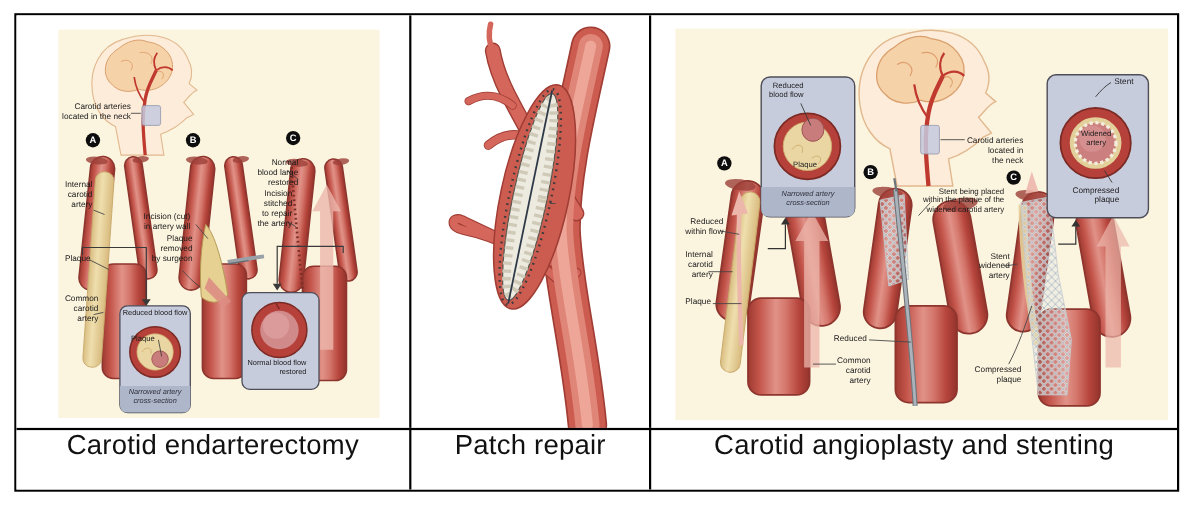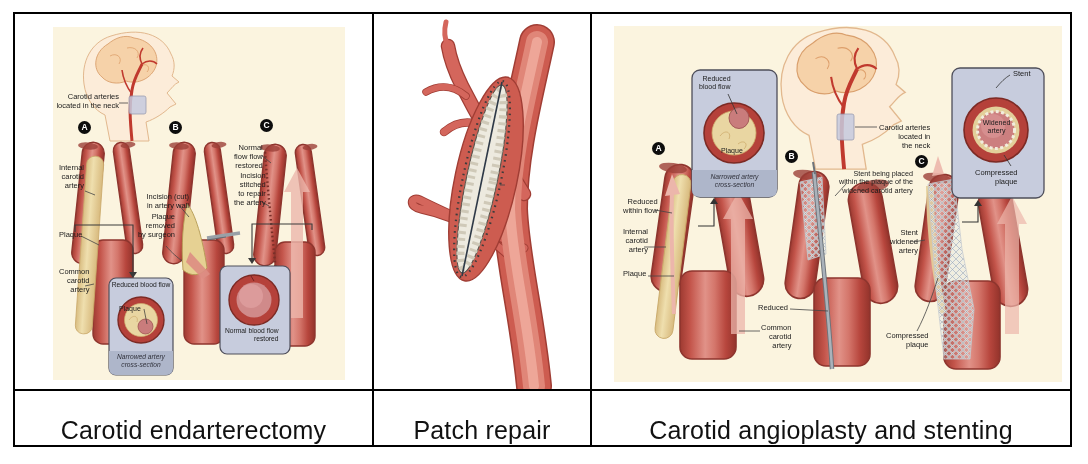--- a/index.html
+++ b/index.html
@@ -1,21 +1,21 @@
 <!DOCTYPE html>
 <html><head>
 <meta charset="utf-8">
 <style>
   html,body{margin:0;padding:0;background:#fff;}
   body{width:1088px;height:464px;position:relative;font-family:"Liberation Sans",sans-serif;}
   .tbl{position:absolute;left:13px;top:12px;width:1059px;height:435px;border:2px solid #000;
        display:grid;grid-template-columns:357px 218px 1fr;grid-template-rows:375px 1fr;box-sizing:border-box;}
   .cell{position:relative;overflow:hidden;box-sizing:border-box;background:#fff;}
   .c2,.c3{border-left:2px solid #000;}
-  .caprow{border-top:2px solid #000;display:flex;align-items:flex-end;justify-content:center;}
+  .caprow{border-top:2px solid #000;display:flex;align-items:flex-start;justify-content:center;}
   .caption{font-size:25px;color:#111;letter-spacing:.2px;}
   .panel{position:absolute;inset:0;}
   .panel svg{position:absolute;left:0;top:0;}
   .lbl{position:absolute;font-size:7.5px;line-height:1.18;color:#1b1b1b;white-space:pre-line;text-align:right;}
   .lbl.right{text-align:right;}
   .lbl.center{text-align:center;}
   .lbl.italic{font-style:italic;color:#31323c;}
   .lbl.tiny{font-size:6.7px;}
   .lbl.s7{font-size:7px;}
   .badge{position:absolute;width:13px;height:13px;border-radius:50%;background:#0d0d0d;color:#fff;
@@ -130,27 +130,27 @@
       <div class="badge" style="left:63px;top:107px">A</div>
       <div class="badge" style="left:154px;top:107px">B</div>
       <div class="badge" style="left:245px;top:105px">C</div>
       <div class="lbl" style="left:44px;top:150px">Internal
 carotid
 artery</div>
       <div class="lbl" style="left:44px;top:217px">Plaque</div>
       <div class="lbl" style="left:44px;top:254px">Common
 carotid
 artery</div>
-      <div class="lbl right" style="left:106px;top:179px;width:68px">Incision (cut)
+      <div class="lbl right" style="left:106px;top:179px;width:52px">Incision (cut)
 in artery wall</div>
       <div class="lbl right" style="left:112px;top:199px;width:48px">Plaque
 removed
 by surgeon</div>
       <div class="lbl" style="left:219px;top:130px">Normal
-flow flow
+blood large
 restored</div>
       <div class="lbl" style="left:219px;top:158px">Incision
 stitched
 to repair
 the artery</div>
       <div class="lbl center tiny" style="left:95px;top:267px;width:62px">Reduced blood flow</div>
       <div class="lbl s7" style="left:104px;top:291px">Plaque</div>
       <div class="lbl center tiny italic" style="left:95px;top:339px;width:62px">Narrowed artery
 cross-section</div>
       <div class="lbl tiny" style="left:210px;top:313px">Normal blood flow

